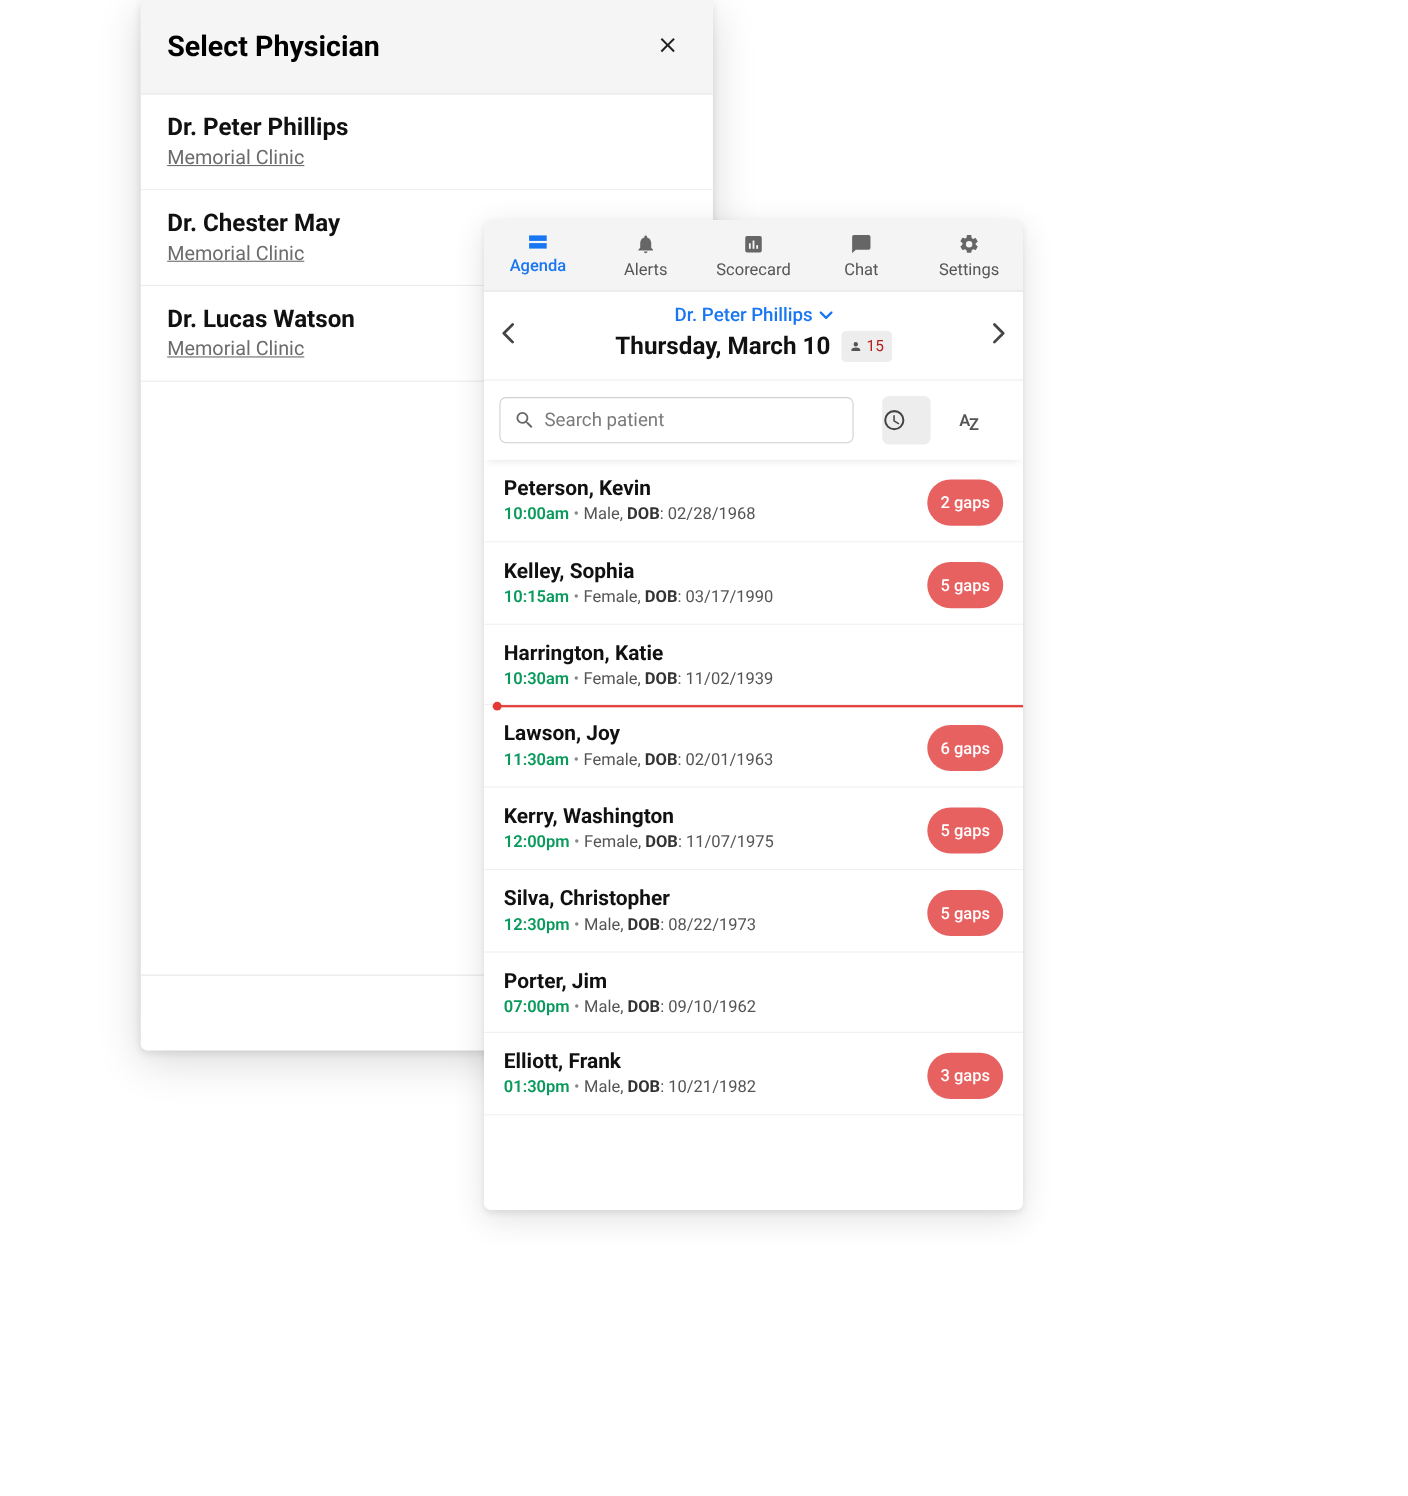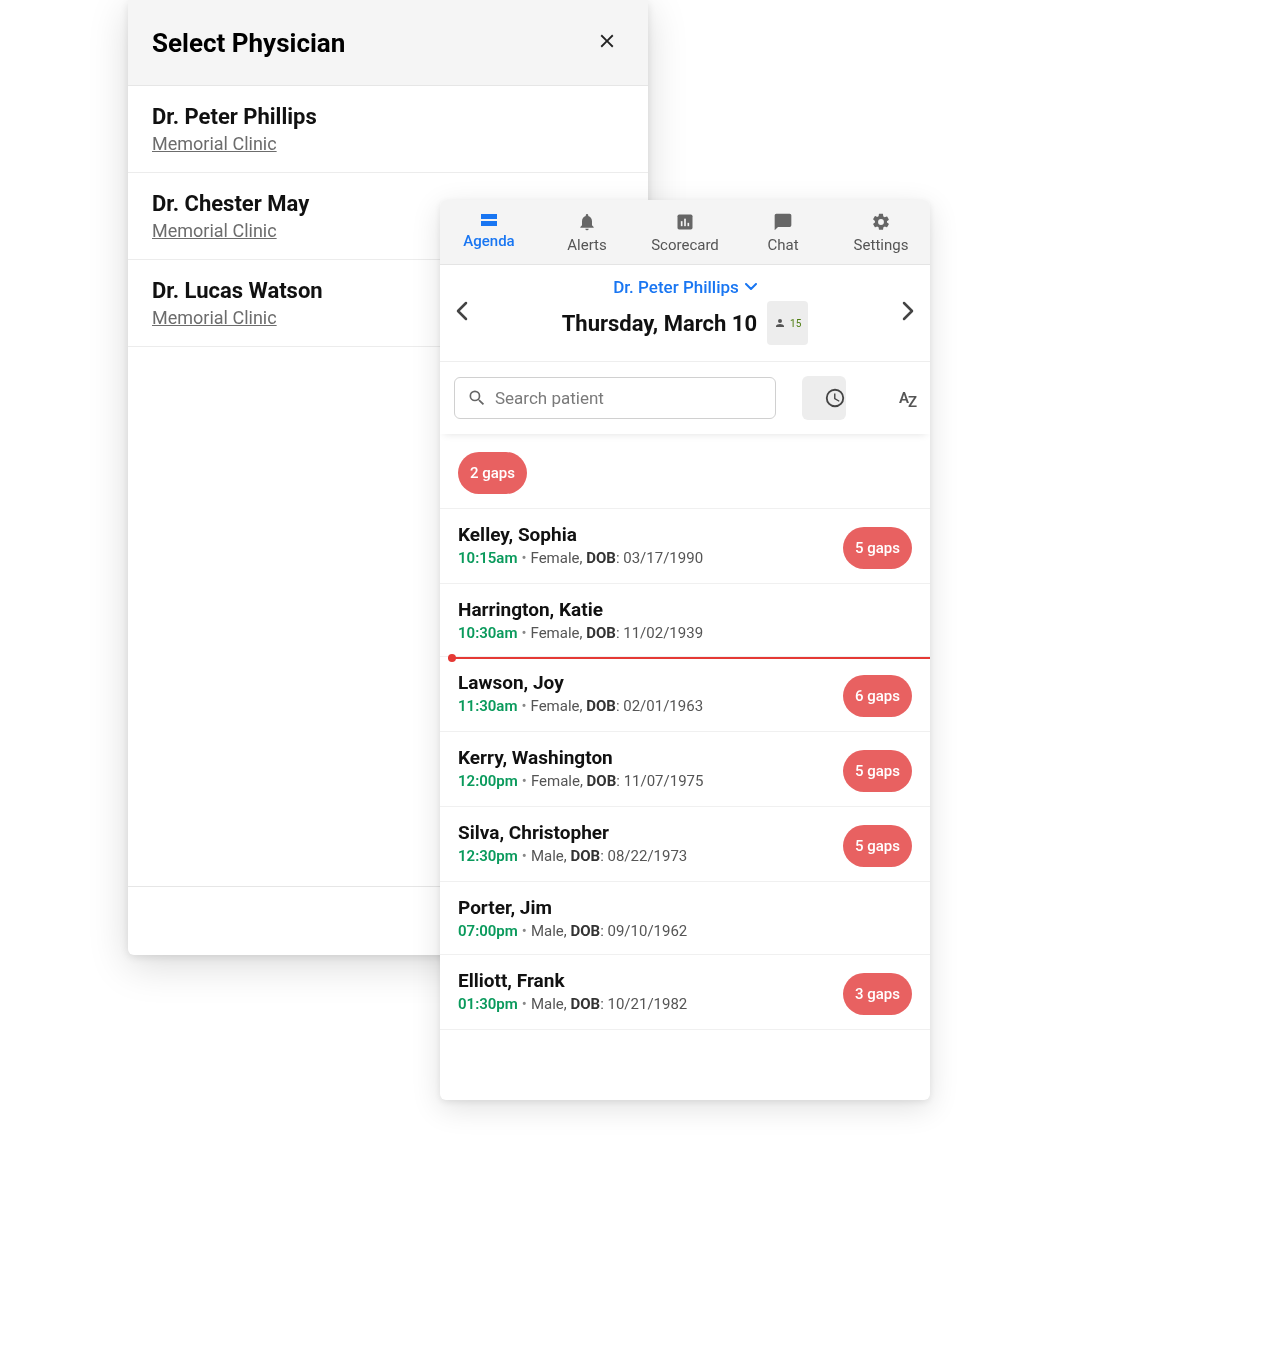--- a/index.html
+++ b/index.html
@@ -48,30 +48,30 @@
   .tab svg { display: block; margin: 0 auto 4px; fill: #666; }
   .tab-label { font-size: 15px; color: #555; }
   .tab.active .tab-label { color: #1976f2; font-weight: 500; }
   .tab.active svg, .tab.active rect { fill: #1976f2; }
 
   
   .agenda-head { position: relative; padding: 12px 0 16px; text-align: center; border-bottom: 1px solid #eee;}
   .phys-select { color: #1976f2; font-size: 17px; font-weight: 500; cursor: pointer; display:inline-flex; align-items:center; gap:6px;}
   .date-row { display: inline-flex; align-items: center; gap: 10px; margin-top: 4px;}
   .date-text { font-size: 22px; font-weight: 700; color: #111; }
-  .count-badge { display: inline-flex; align-items: center; gap: 4px; background: #ededed; border-radius: 4px; padding: 16px 7px; font-size: 10px; color: #4d7c0f;}
+  .count-badge { display: inline-flex; align-items: center; gap: 4px; background: #ededed; border-radius: 4px; padding: 6px 7px; font-size: 14px; color: #b91c1c;}
   .nav-arrow { position: absolute; top: 50%; transform: translateY(-50%); font-size: 24px; color: #444; background:none; border:none; cursor:pointer; padding:8px 12px;}
   .nav-prev { left: 4px; } .nav-next { right: 4px; }
 
   
   .search-row { display: flex; align-items: center; gap: 26px; padding: 14px; background: #fff; box-shadow: 0 4px 8px -4px rgba(0,0,0,0.12); }
   .search-box { flex: 1; display: flex; align-items: center; gap: 8px; border: 1px solid #d0d0d0; border-radius: 6px; padding: 10px 12px; }
   .search-box input { border: none; outline: none; font-size: 17px; flex:1; color:#333; background:transparent;}
   .search-box input::placeholder { color: #7a7a7a; }
-  .icon-btn { width: 44px; height: 44px; border-radius: 6px; display:flex; align-items:center; justify-content:flex-end; background:none; border:none; cursor:pointer;}
+  .icon-btn { width: 44px; height: 44px; border-radius: 6px; display:flex; align-items:center; justify-content:flex-start; background:none; border:none; cursor:pointer;}
   .icon-btn.active { background: #ededed; }
   .az { font-size: 15px; font-weight: 600; color: #555; letter-spacing: -1px;}
 
   
   .appt-list { flex: 1; overflow-y: auto; position: relative; }
   .appt { padding: 14px 18px 14px 18px; border-bottom: 1px solid #f0f0f0; display: flex; justify-content: space-between; align-items: flex-start; gap: 10px; cursor:pointer; position:relative; }
   .appt-left { min-width: 0; }
   .appt-name { font-size: 19px; font-weight: 700; color: #111; }
   .appt-meta { font-size: 15px; color: #555; margin-top: 3px; }
   .appt-time { color: #0a9a5c; font-weight: 600; }
@@ -195,20 +195,24 @@
           <path d="M12 2a10 10 0 1 0 10 10A10 10 0 0 0 12 2zm0 18a8 8 0 1 1 8-8 8 8 0 0 1-8 8zm.5-13H11v6l5.25 3.15.75-1.23-4.5-2.67z" fill="#444"></path>
         </svg>
     </button>
     <button class="icon-btn">
       <span class="az">A<span style="position:relative;top:4px;">Z</span></span>
     </button>
   </div>
 
   <div class="appt-list" id="appt-list">
       <div class="appt">
+        <div class="appt-left">
+          <div class="appt-name">Peterson, Kevin</div>
+          <div class="appt-meta"><span class="appt-time">10:00am</span><span class="dot">•</span><span>Male</span>, <span class="dob-label">DOB</span>: <span>02/28/1968</span></div>
+        </div>
         <span class="gap-badge">2 gaps</span>
       </div>
       <div class="appt">
         <div class="appt-left">
           <div class="appt-name">Kelley, Sophia</div>
           <div class="appt-meta"><span class="appt-time">10:15am</span><span class="dot">•</span><span>Female</span>, <span class="dob-label">DOB</span>: <span>03/17/1990</span></div>
         </div>
         <span class="gap-badge">5 gaps</span>
       </div>
       <div class="appt">

